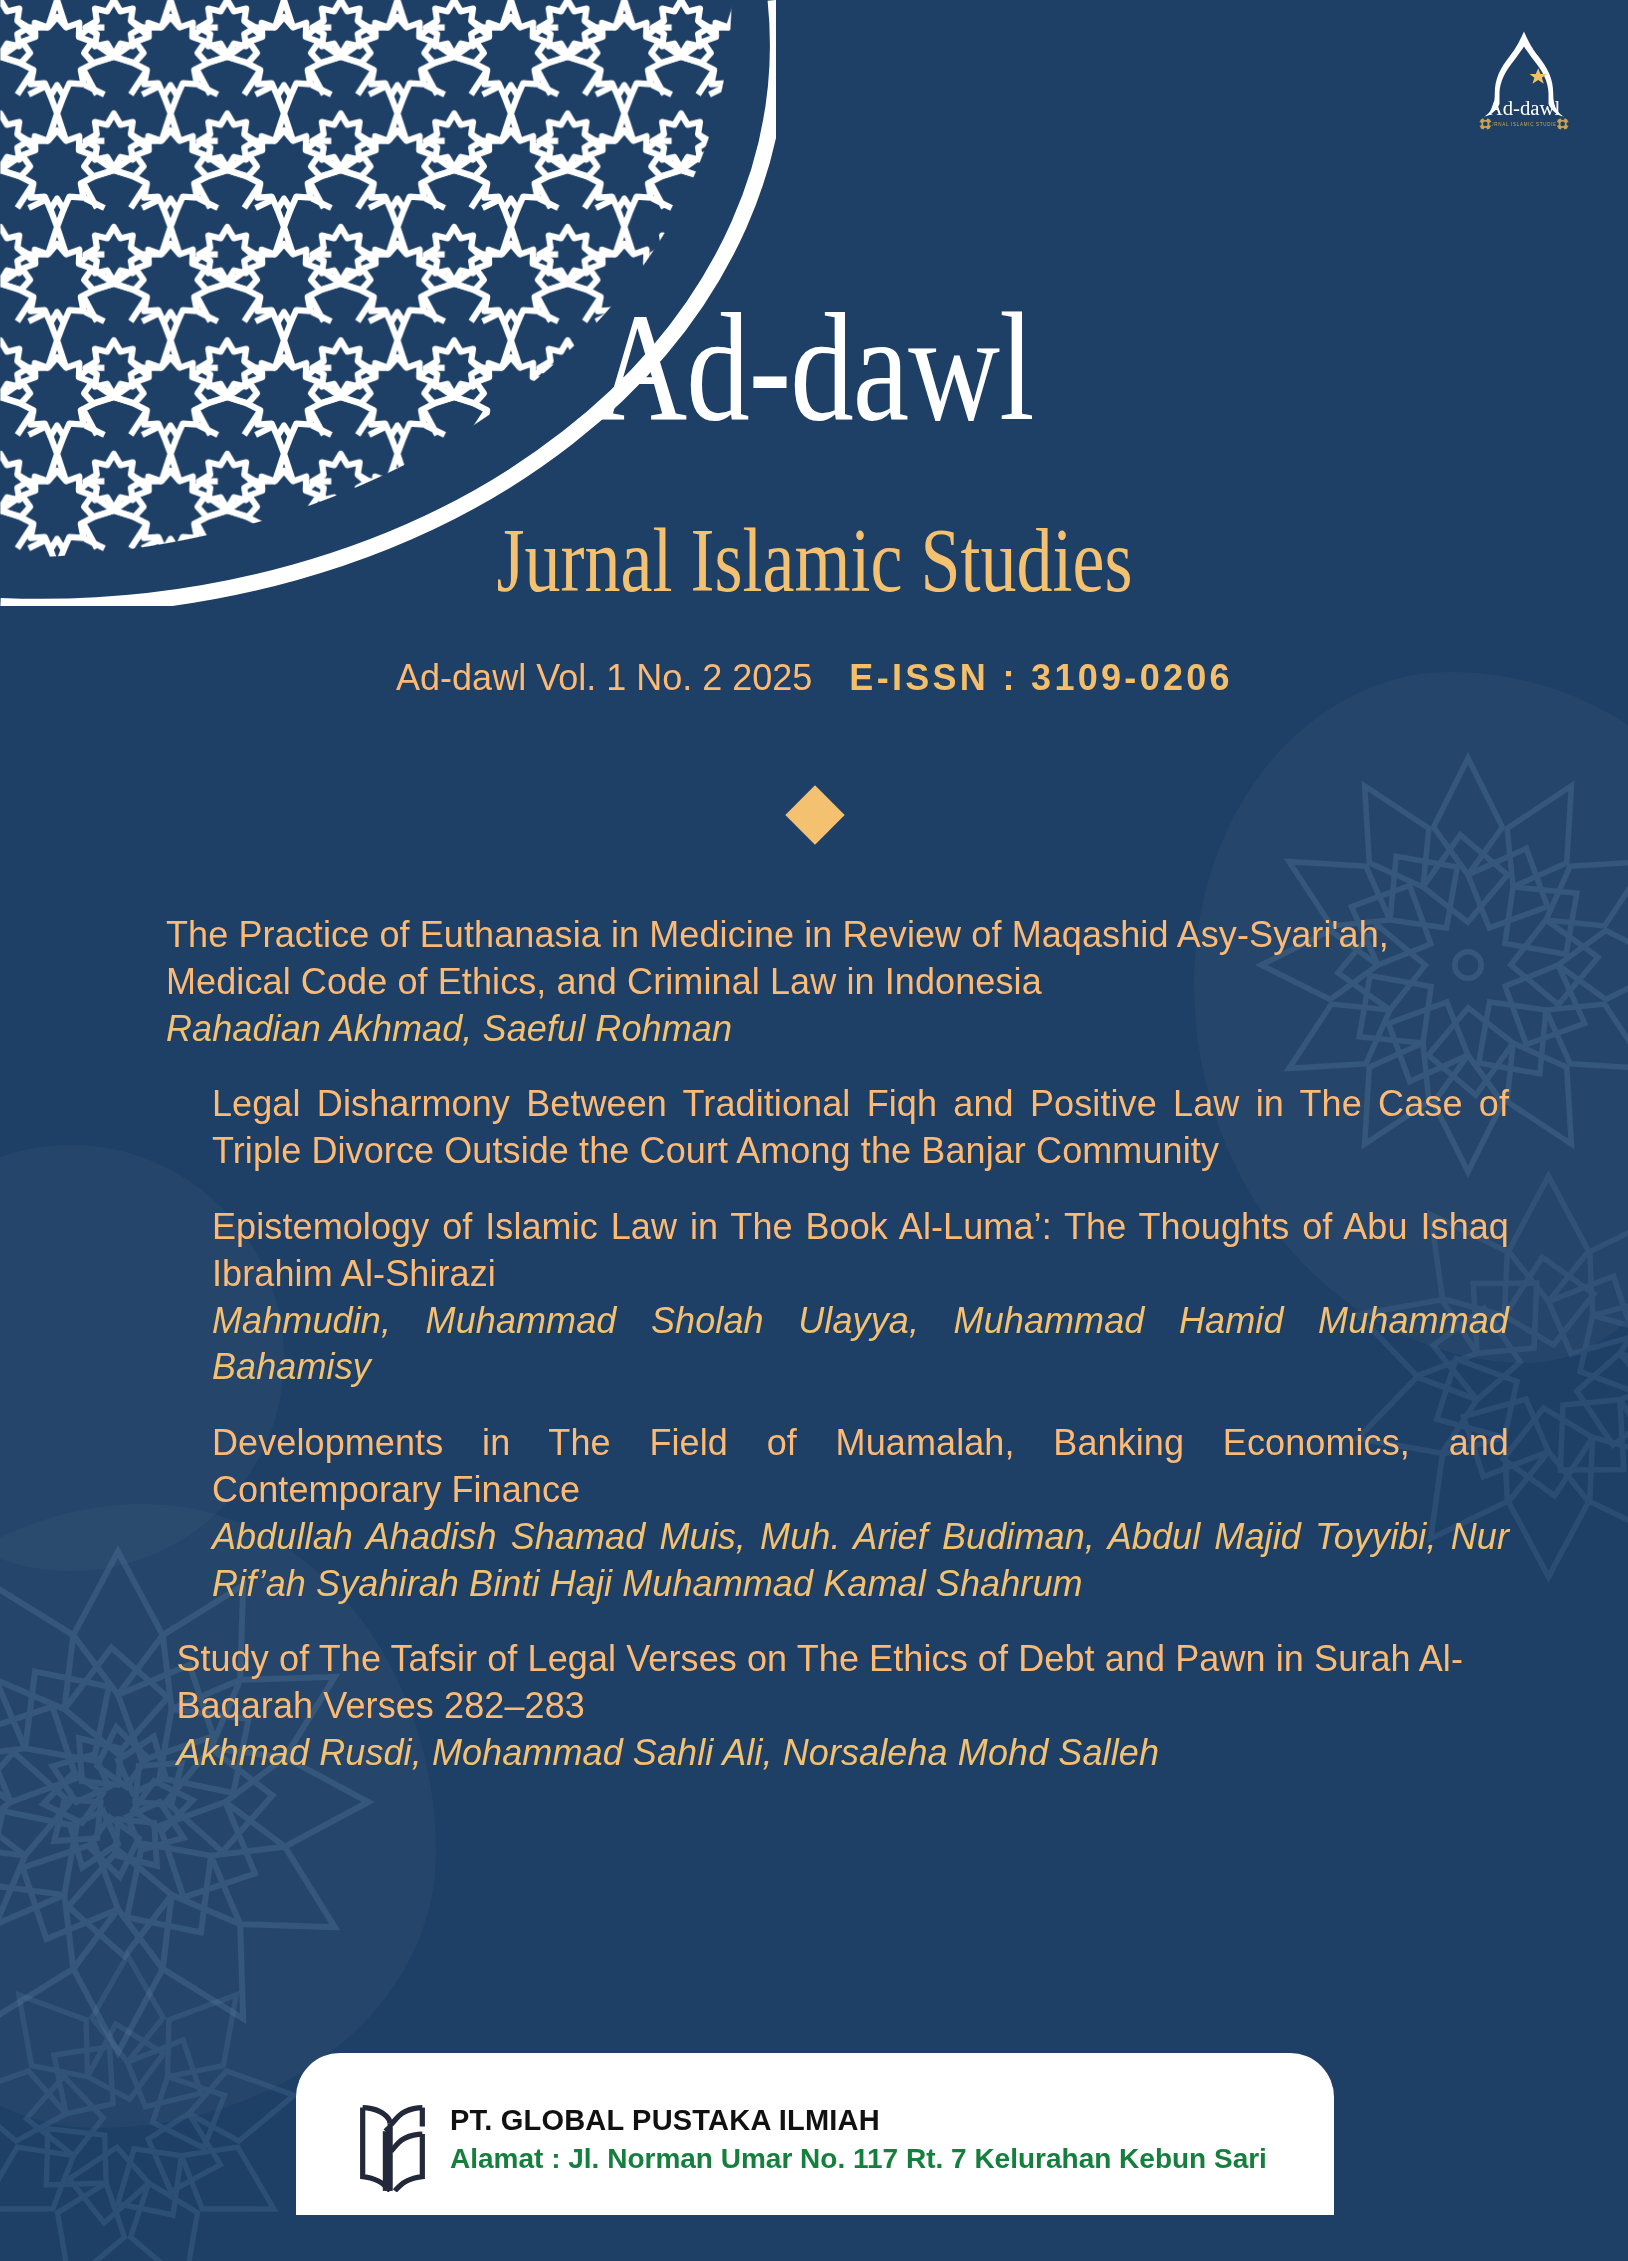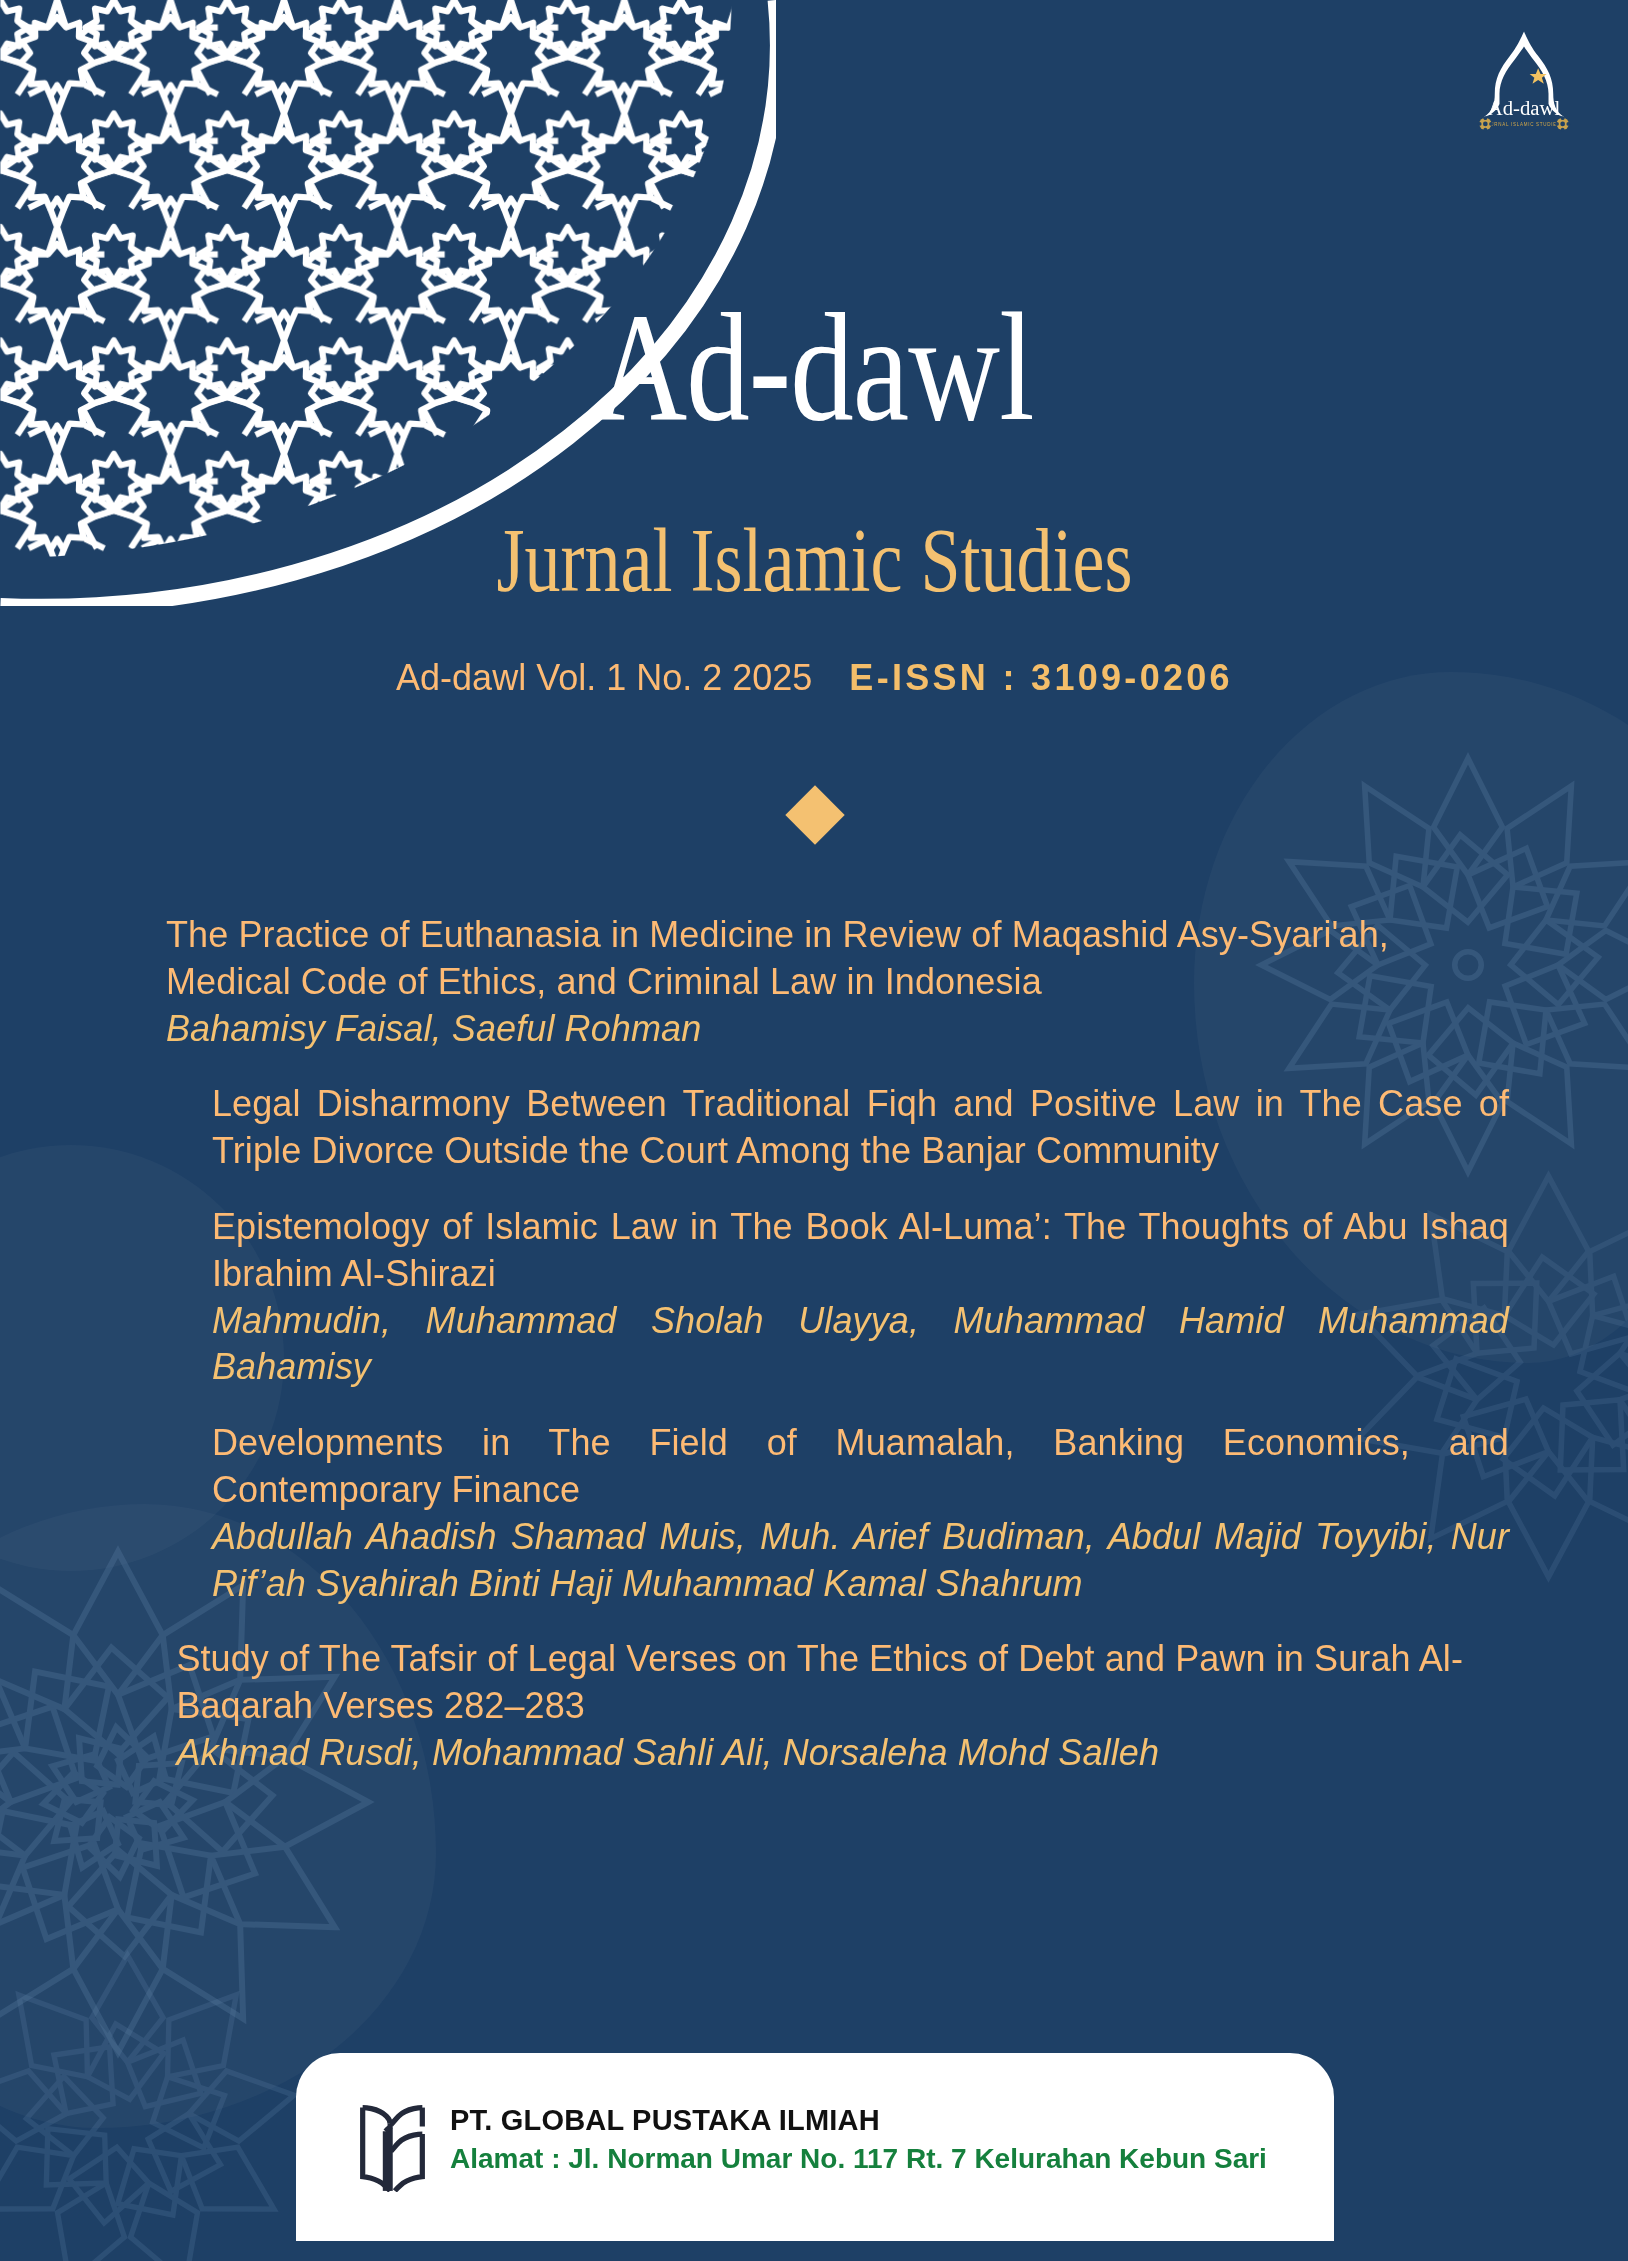--- a/index.html
+++ b/index.html
@@ -145,21 +145,21 @@
   }
   .just { text-align: justify; text-align-last: left; margin-left: 46px; }
   .indent { padding-left: 10.4px; }
 
   
   .publisher {
     position: absolute;
     left: 296px;
     top: 2053px;
     width: 1038px;
-    height: 188px;
+    height: 162px;
     background: #ffffff;
     border-top-left-radius: 44px;
     border-top-right-radius: 44px;
   }
   .pub-inner {
     position: absolute;
     left: 61px;
     top: 44px;
     right: 28px;
     display: flex;
@@ -506,21 +506,21 @@
   <div class="issue-line">
     <span class="volume">Ad-dawl Vol. 1 No. 2  2025</span><span class="gap"></span><span class="issn">E-ISSN : 3109-0206</span>
   </div>
 
   <div class="diamond"></div>
 
   <div class="articles">
 
     <div class="article">
       <div class="article-title">The Practice of Euthanasia in Medicine in Review of Maqashid Asy-Syari'ah, Medical Code of Ethics, and Criminal Law in Indonesia</div>
-      <div class="article-authors">Bahamisy Faisal, Saeful Rohman</div>
+      <div class="article-authors">Rahadian Akhmad, Saeful Rohman</div>
     </div>
 
     <div class="article">
       <div class="article-title just">Legal Disharmony Between Traditional Fiqh and Positive Law in The Case of Triple Divorce Outside the Court Among the Banjar Community</div>
     </div>
 
     <div class="article">
       <div class="article-title just">Epistemology of Islamic Law in The Book Al-Luma’: The Thoughts of Abu Ishaq Ibrahim Al-Shirazi</div>
       <div class="article-authors just">Mahmudin, Muhammad Sholah Ulayya, Muhammad Hamid Muhammad Bahamisy</div>
     </div>

